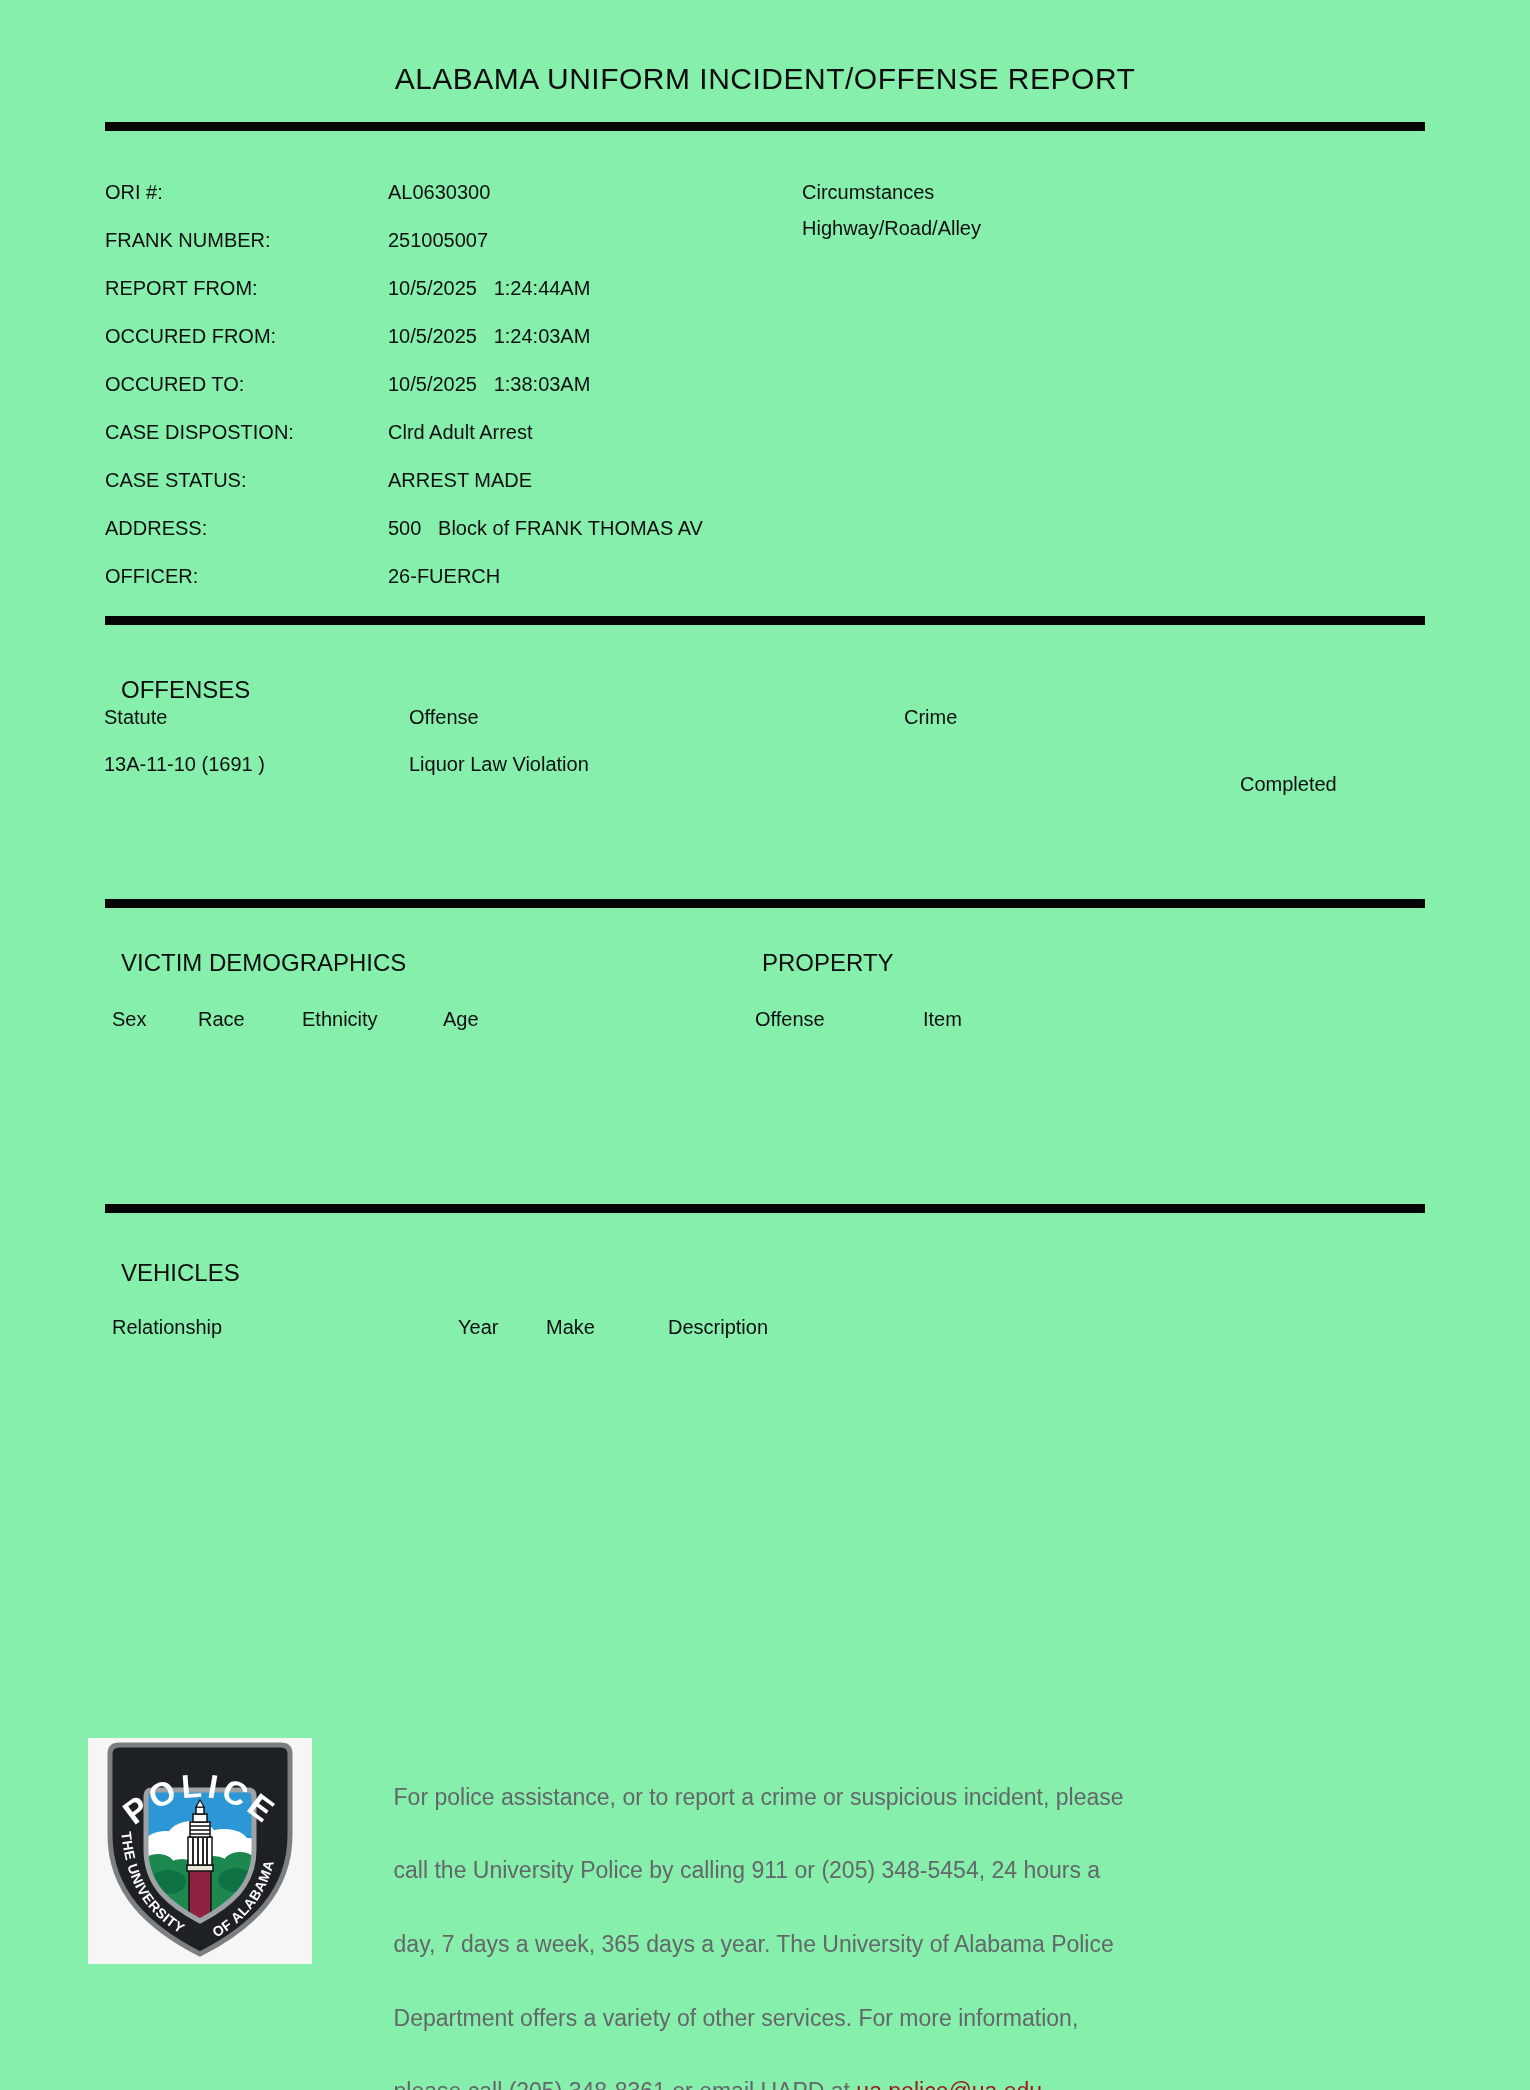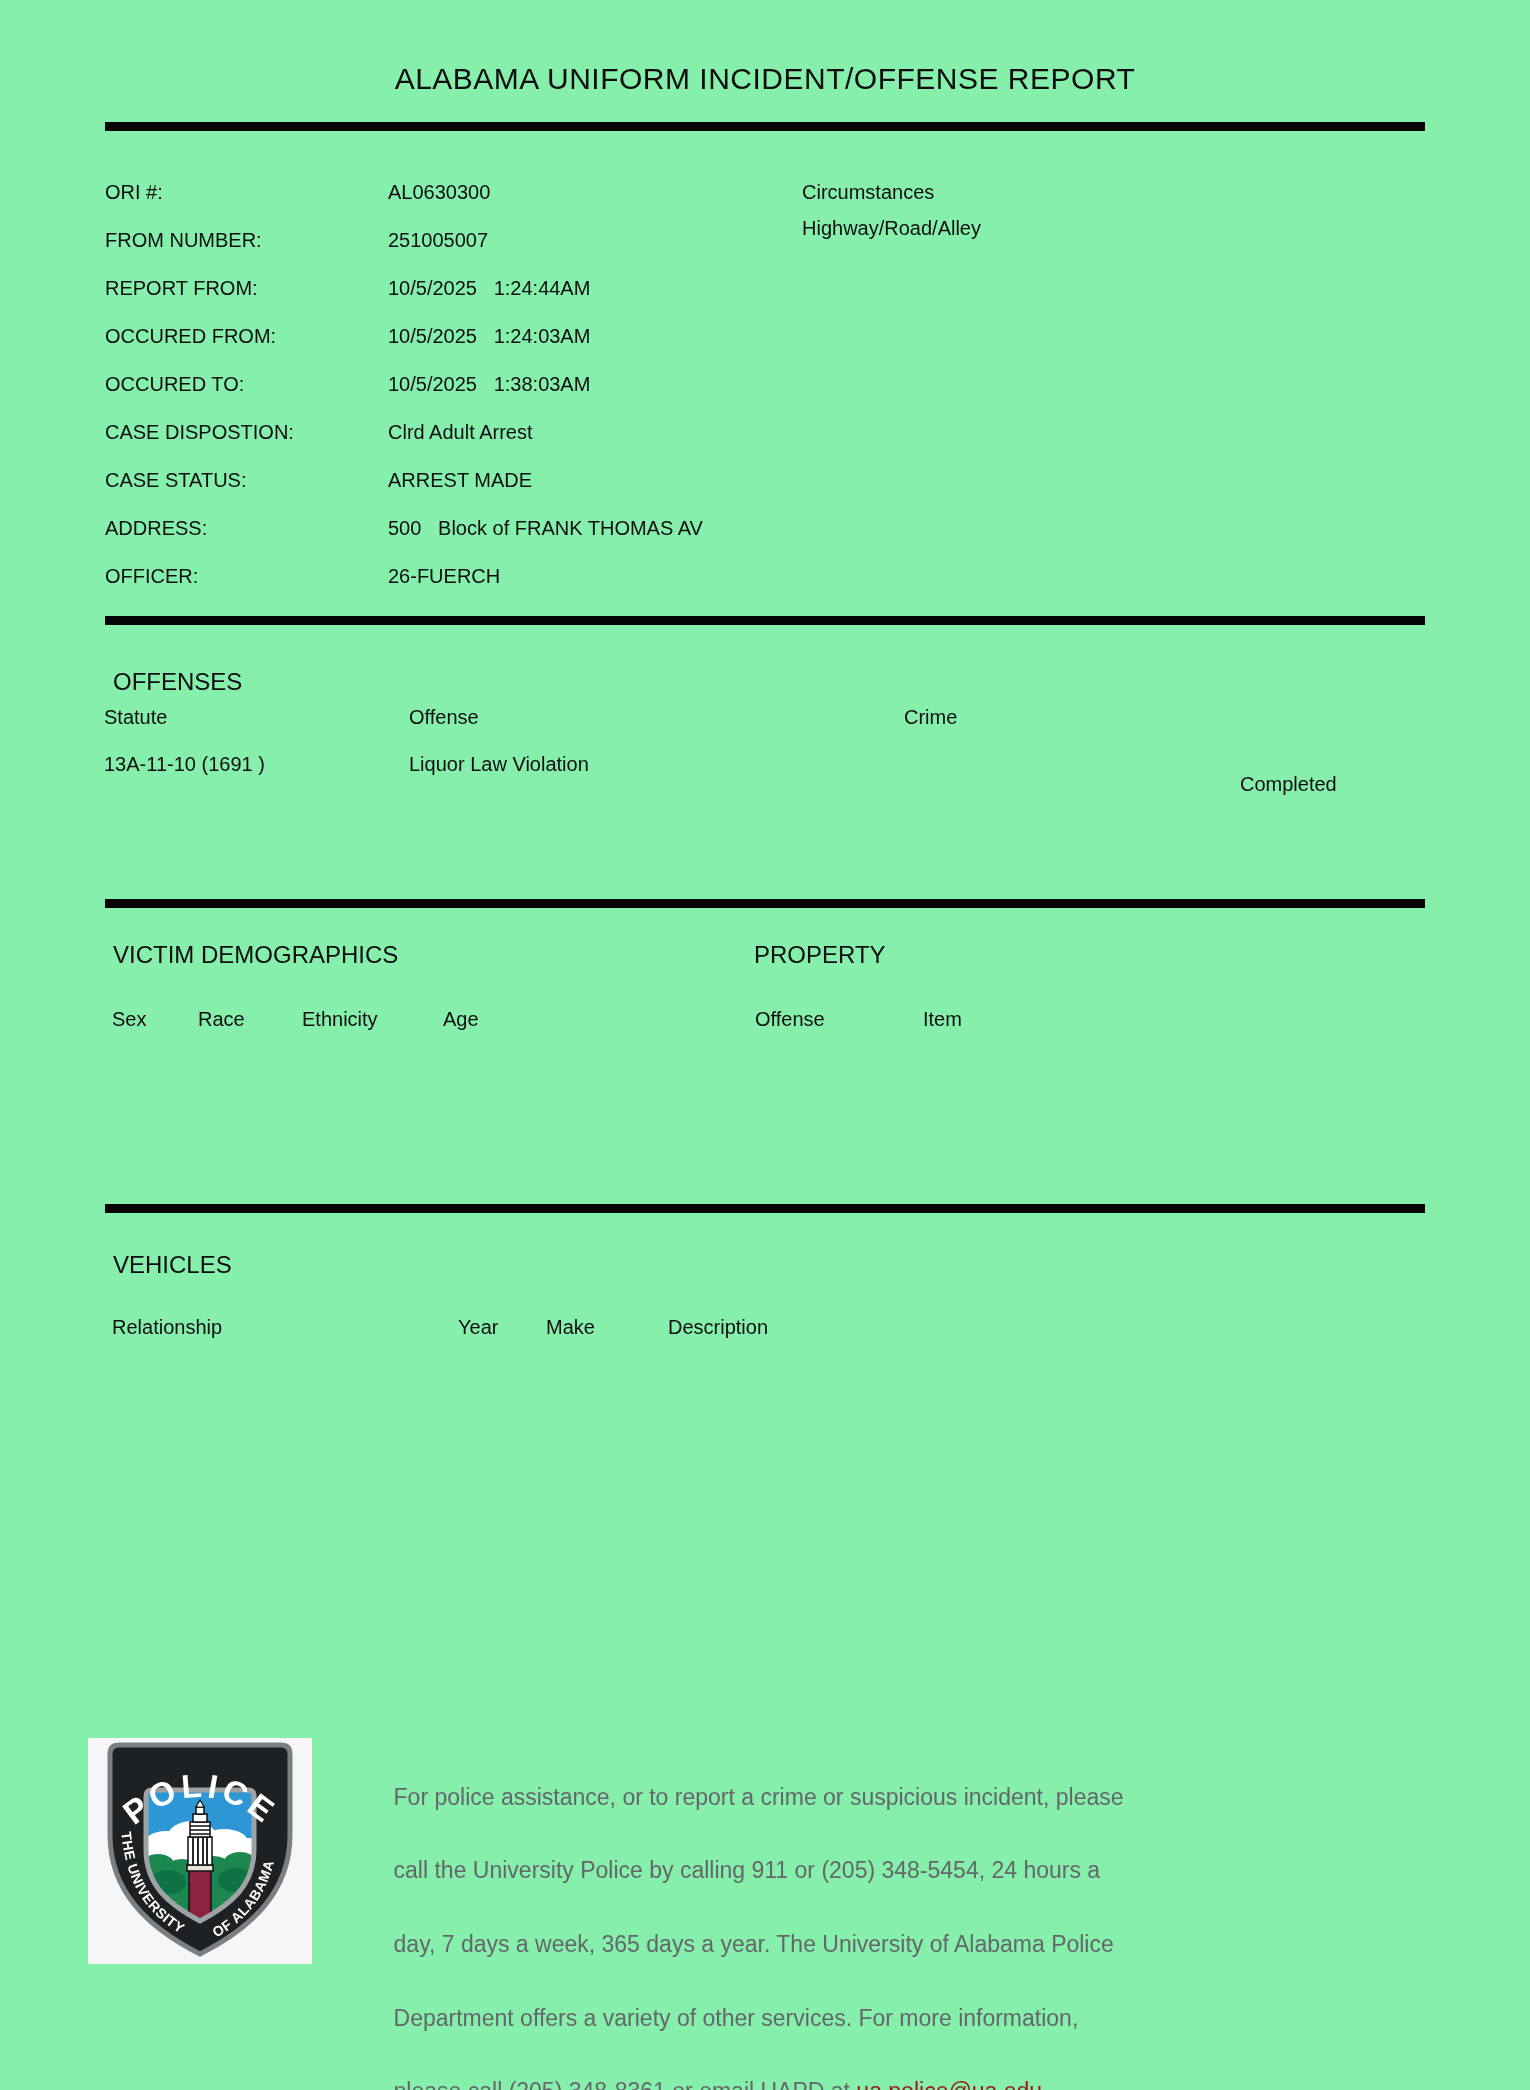--- a/index.html
+++ b/index.html
@@ -16,21 +16,21 @@
 
   .fields{position:absolute;top:181px;left:105px;font-size:20px;}
   .frow{height:48px;line-height:23px;}
   .flabel{display:inline-block;width:283px;}
   .pre{white-space:pre-wrap;}
 
   .circ{position:absolute;left:802px;top:181px;font-size:20px;line-height:23px;}
   .u{text-decoration-thickness:2px;text-underline-offset:5px;}
   .circ-value{margin-top:13px;}
 
-  .sec{position:absolute;margin:8px;font-size:24px;font-weight:400;color:#0c0d0e;}
+  .sec{position:absolute;margin:16px;font-size:24px;font-weight:400;color:#0c0d0e;}
   .offenses-h{left:105px;top:660px;}
   .vd-h{left:105px;top:933px;}
   .prop-h{left:746px;top:933px;}
   .veh-h{left:105px;top:1243px;}
 
   .hrow{position:absolute;left:0;right:0;height:0;font-size:20px;}
   .hrow span{position:absolute;white-space:pre-wrap;}
   .off-head{top:706px;}
   .off-row{top:753px;}
   .c-statute{left:104px;}
@@ -68,21 +68,21 @@
 <div class="page">
 
   <h1 class="title">ALABAMA UNIFORM INCIDENT/OFFENSE REPORT</h1>
   <div class="hr hr1"></div>
 
   <div class="fields">
     <div class="frow">
       <span class="flabel">ORI #:</span><span class="fvalue pre">AL0630300</span>
     </div>
     <div class="frow">
-      <span class="flabel">FROM NUMBER:</span><span class="fvalue pre">251005007</span>
+      <span class="flabel">FRANK NUMBER:</span><span class="fvalue pre">251005007</span>
     </div>
     <div class="frow">
       <span class="flabel">REPORT FROM:</span><span class="fvalue pre">10/5/2025   1:24:44AM</span>
     </div>
     <div class="frow">
       <span class="flabel">OCCURED FROM:</span><span class="fvalue pre">10/5/2025   1:24:03AM</span>
     </div>
     <div class="frow">
       <span class="flabel">OCCURED TO:</span><span class="fvalue pre">10/5/2025   1:38:03AM</span>
     </div>

